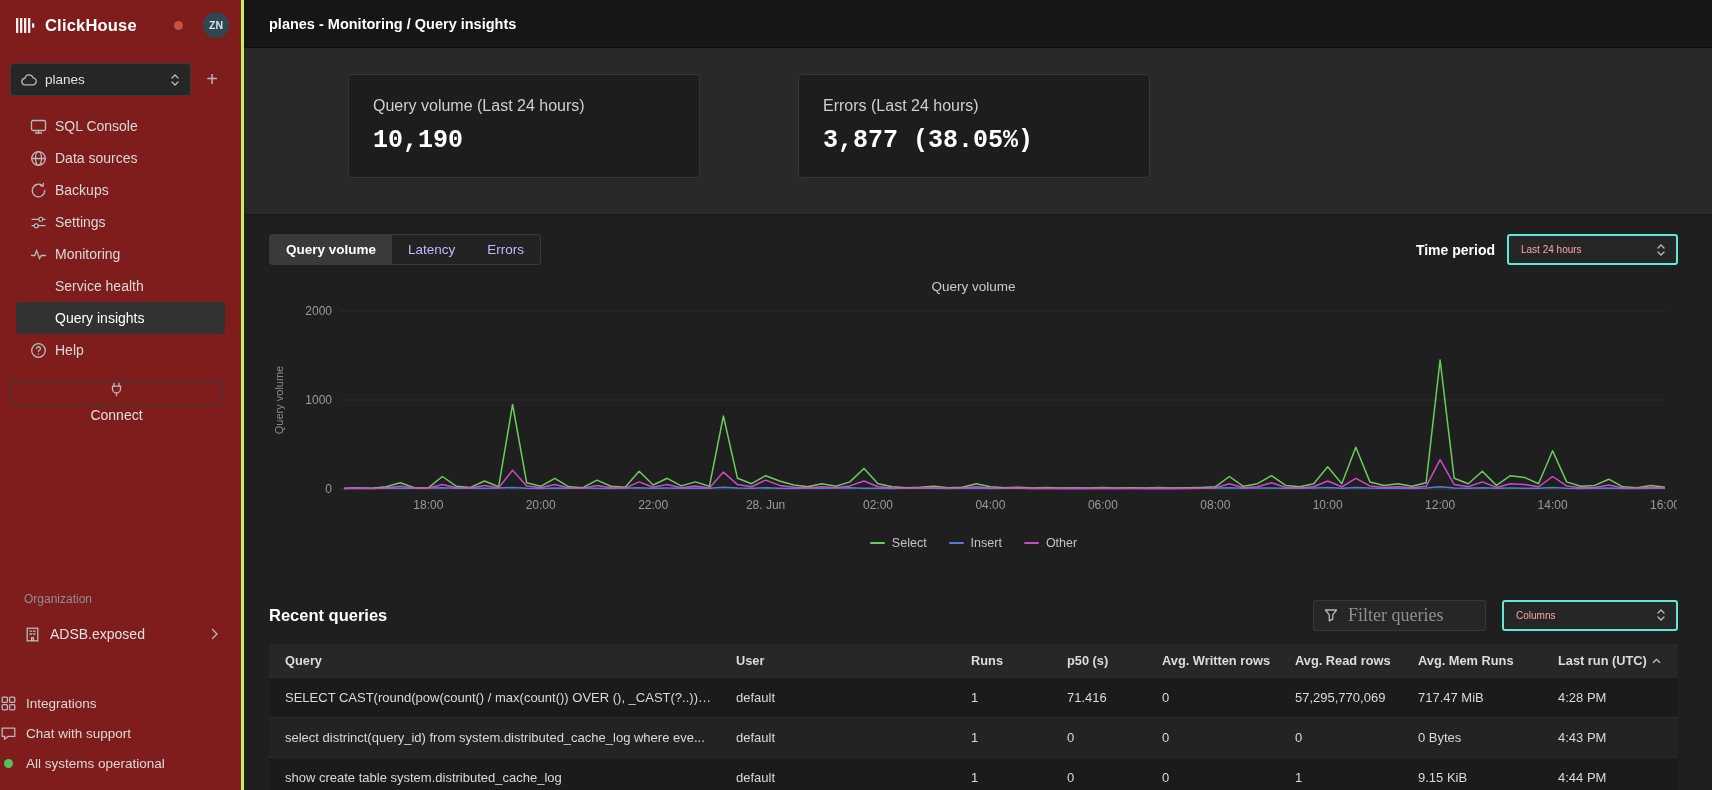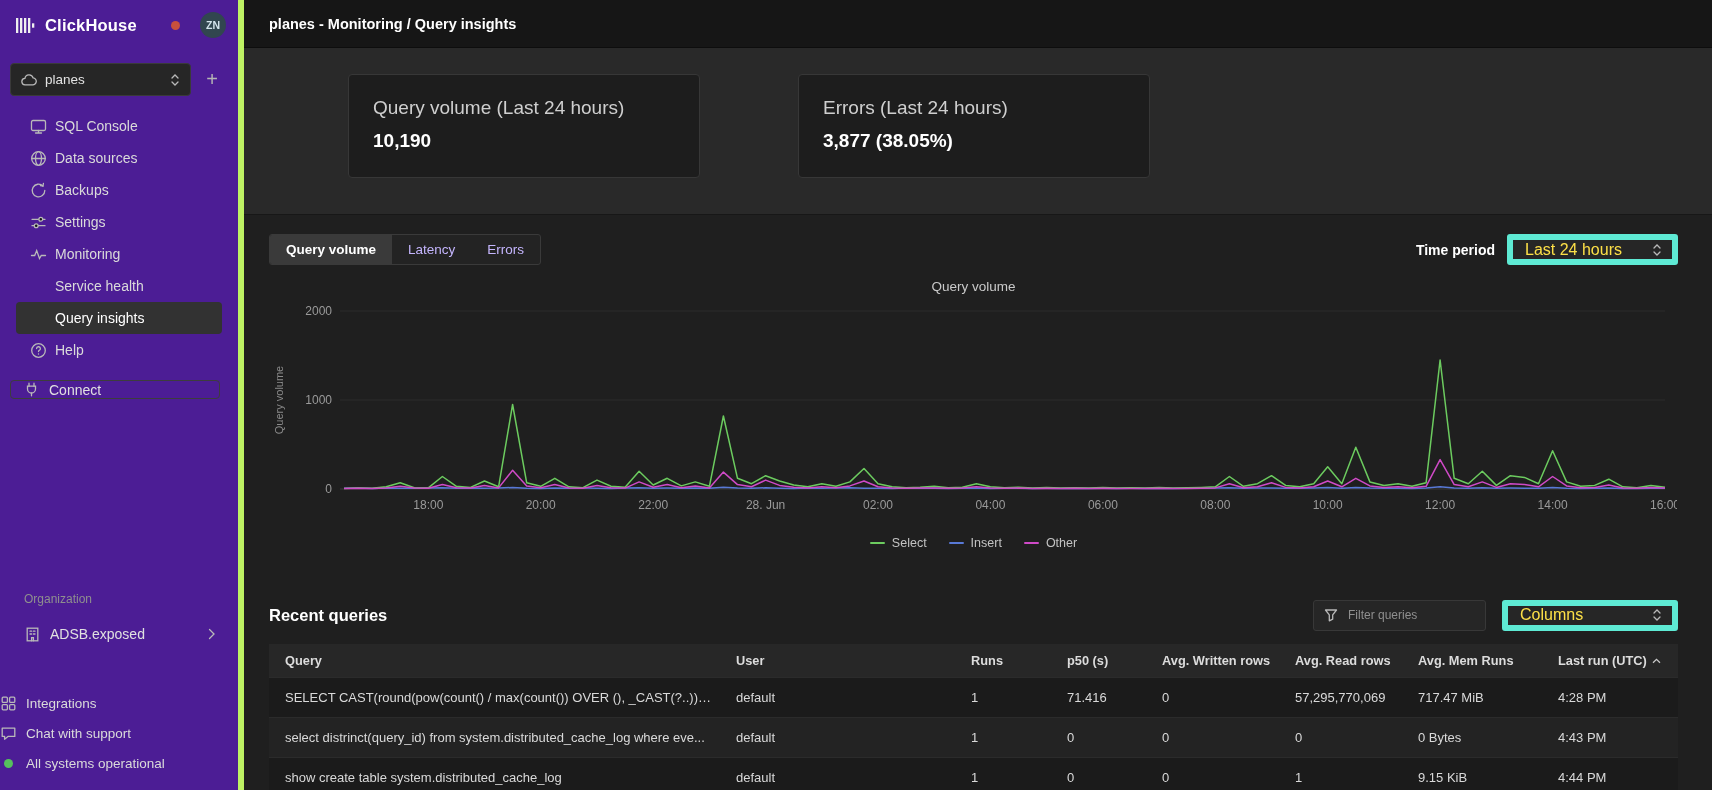--- a/index.html
+++ b/index.html
@@ -1,89 +1,89 @@
 <!DOCTYPE html>
 <html><head>
 <meta charset="utf-8">
 <style>
   html,body{margin:0;padding:0;width:1712px;height:790px;overflow:hidden;background:#1f1f1f;
     font-family:"Liberation Sans","DejaVu Sans",sans-serif;-webkit-font-smoothing:antialiased;}
   .app{display:flex;width:1712px;height:790px;}
 
   
-  .sidebar{width:244px;min-width:244px;background:#4c1d95;border-right:6px solid #bef264;
+  .sidebar{width:244px;min-width:244px;background:#7f1d1d;border-right:3px solid #bef264;
     display:flex;flex-direction:column;box-sizing:border-box;}
   .logo-row{display:flex;align-items:center;padding:12px 12px 0 16px;gap:8px;}
   .logo-text{color:#fff;font-weight:bold;font-size:16.5px;letter-spacing:.2px;}
   .notif-dot{width:9px;height:9px;border-radius:50%;margin-left:auto;margin-right:12px;background:#c8503c;}
   .avatar{width:26px;height:26px;border-radius:50%;background:#31464f;color:#d3e4ec;font-size:10.5px;
     font-weight:bold;display:flex;align-items:center;justify-content:center;cursor:pointer;}
   .selector-row{display:flex;align-items:center;margin:25px 8px 0 10px;gap:6px;}
   .service-selector{flex:0 0 181px;height:33px;box-sizing:border-box;background:#262626;border:1px solid #3a3a3a;
     border-radius:4px;display:flex;align-items:center;padding:0 10px;gap:8px;color:#e3e3e3;font-size:13.5px;cursor:pointer;}
   .sel-chevrons{margin-left:auto;display:flex;}
   .add-btn{width:30px;height:30px;background:transparent;border:none;color:#b5b5b5;font-size:20px;cursor:pointer;
     display:flex;align-items:center;justify-content:center;padding:0;font-family:inherit;}
   nav{margin-top:14px;display:flex;flex-direction:column;}
   .nav-item{height:32px;margin:0 16px;padding:0 6px 0 14px;display:flex;align-items:center;gap:8px;color:#dadada;
     font-size:14px;border-radius:4px;cursor:pointer;}
   .nav-item .nicon{width:17px;height:17px;display:flex;flex:none;}
   .nav-item.sub{padding-left:39px;}
   .nav-item.selected{background:#323232;color:#fff;}
-  .connect-btn{margin:14px 18px 0 10px;height:19px;box-sizing:border-box;border:1px solid #3d3d3d;border-radius:4px;
-    display:flex;align-items:center;gap:9px;padding:0 12px;color:#e0e0e0;font-size:14px;cursor:pointer;}
+  .connect-btn{margin:14px 18px 0 10px;height:26px;box-sizing:border-box;border:1px solid #3d3d3d;border-radius:4px;
+    display:flex;align-items:center;gap:9px;padding:0 12px;color:#e0e0e0;font-size:14px;cursor:pointer;flex-direction:column;}
   .sb-spacer{flex:1;}
   .sb-bottom{padding-bottom:12px;}
   .org-label{padding-left:24px;color:#8f8f8f;font-size:12px;height:16px;margin-bottom:10px;}
   .org-item{height:32px;margin:0 10px 38px 10px;padding:0 12px 0 14px;display:flex;align-items:center;gap:9px;
     color:#e0e0e0;font-size:14px;cursor:pointer;border-radius:4px;}
   .chev-right{margin-left:auto;display:flex;}
   .foot-item{height:30px;display:flex;align-items:center;gap:9px;color:#dadada;font-size:13.5px;cursor:pointer;}
   .op-dot{width:9px;height:9px;border-radius:50%;background:#56c05d;margin:0 4px;}
 
   
   main{flex:1;display:flex;flex-direction:column;min-width:0;}
   .topbar{height:48px;min-height:48px;background:#161616;border-bottom:1px solid #0d0d0d;display:flex;
     align-items:center;padding-left:25px;color:#fff;font-weight:bold;font-size:14.5px;box-sizing:border-box;}
   .stats-band{height:167px;min-height:167px;background:#292929;border-bottom:1px solid #171717;box-sizing:border-box;
     padding:26px 0 0 104px;display:flex;gap:98px;}
   .stat-card{width:352px;height:104px;background:#1d1d1d;border:1px solid #373737;border-radius:4px;
     box-sizing:border-box;padding:22px 24px;}
-  .stat-label{color:#cfcfcf;font-size:19px;}
-  .stat-value{color:#fff;font-size:19px;font-weight:bold;margin-top:11px;}
+  .stat-label{color:#cfcfcf;font-size:16px;}
+  .stat-value{color:#fff;font-size:25px;font-weight:bold;margin-top:11px;font-family:Liberation Mono, monospace;}
   .content{flex:1;padding:0 34px 0 25px;}
 
   .controls-row{margin-top:19px;display:flex;justify-content:space-between;align-items:center;}
   .tab-group{display:flex;background:#232323;border:1px solid #3a3a3a;border-radius:3px;overflow:hidden;
     height:31px;box-sizing:border-box;}
   .tab{padding:0 16px;display:flex;align-items:center;font-size:13.5px;color:#c4b5fd;cursor:pointer;}
   .tab.active{background:#3a3a3a;color:#fff;font-weight:bold;}
   .period-row{display:flex;align-items:center;gap:12px;}
   .period-label{color:#fff;font-weight:bold;font-size:14px;}
-  .select{height:31px;box-sizing:border-box;background:#262626;border:6px solid #5eead4;border-radius:3px;
-    display:flex;align-items:center;padding:0 10px 0 12px;color:#fde047;font-size:16px;cursor:pointer;}
+  .select{height:31px;box-sizing:border-box;background:#262626;border:2px solid #5eead4;border-radius:3px;
+    display:flex;align-items:center;padding:0 10px 0 12px;color:#fca5a5;font-size:10px;cursor:pointer;}
   .select .sel-chevrons{margin-left:auto;}
   .select.time{width:171px;}
   .select.columns{width:176px;}
 
   .chart-title{margin-top:14px;text-align:center;color:#c9c9c9;font-size:13.5px;height:18px;}
   svg#chart{display:block;}
   .tick{fill:#9a9a9a;font-size:12px;font-family:"Liberation Sans","DejaVu Sans",sans-serif;}
   .axis-label{fill:#8b8b8b;font-size:11px;font-family:"Liberation Sans","DejaVu Sans",sans-serif;}
   .legend{margin-top:13px;display:flex;justify-content:center;gap:22px;height:18px;align-items:center;}
   .legend-item{display:flex;align-items:center;gap:7px;color:#c3c3c3;font-size:12.5px;cursor:pointer;}
   .swatch{width:15px;height:2.5px;border-radius:2px;display:inline-block;background:#888;}
 
   .recent-header{margin-top:47px;display:flex;justify-content:space-between;align-items:center;height:32px;}
   .recent-header h2{margin:0;color:#fff;font-size:16.5px;font-weight:bold;}
   .recent-controls{display:flex;gap:16px;align-items:center;}
   .filter-box{width:173px;height:31px;box-sizing:border-box;background:#262626;border:1px solid #383838;
     border-radius:3px;display:flex;align-items:center;padding:0 10px;gap:8px;}
-  .filter-box input{flex:1;background:transparent;border:none;outline:none;color:#0ea5e9;font-size:12px;
-    font-family:Liberation Sans, sans-serif;min-width:0;}
+  .filter-box input{flex:1;background:transparent;border:none;outline:none;color:#0ea5e9;font-size:18px;
+    font-family:Liberation Serif, serif;min-width:0;}
   .filter-box input::placeholder{color:#8f8f8f;}
 
   table{margin-top:13px;width:1409px;border-collapse:collapse;table-layout:fixed;font-size:13px;}
   thead tr{background:#272727;height:33px;}
   th{text-align:left;color:#dcdcdc;font-weight:bold;font-size:12.8px;padding:0 8px 0 16px;white-space:nowrap;
     overflow:hidden;cursor:pointer;}
   tbody tr{height:40px;border-top:1px solid #2b2b2b;cursor:pointer;}
   tbody tr:nth-child(odd){background:#1b1b1b;}
   tbody tr:nth-child(even){background:#232323;}
   td{color:#d9d9d9;padding:0 8px 0 16px;white-space:nowrap;overflow:hidden;text-overflow:ellipsis;}

